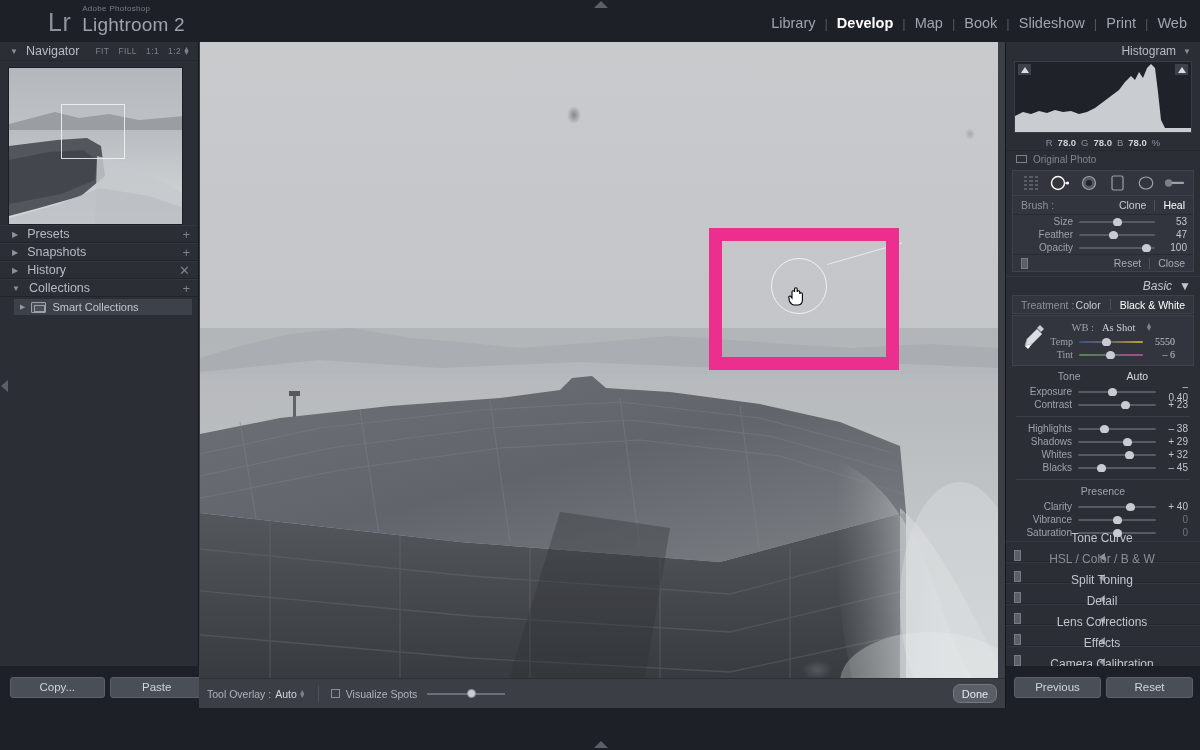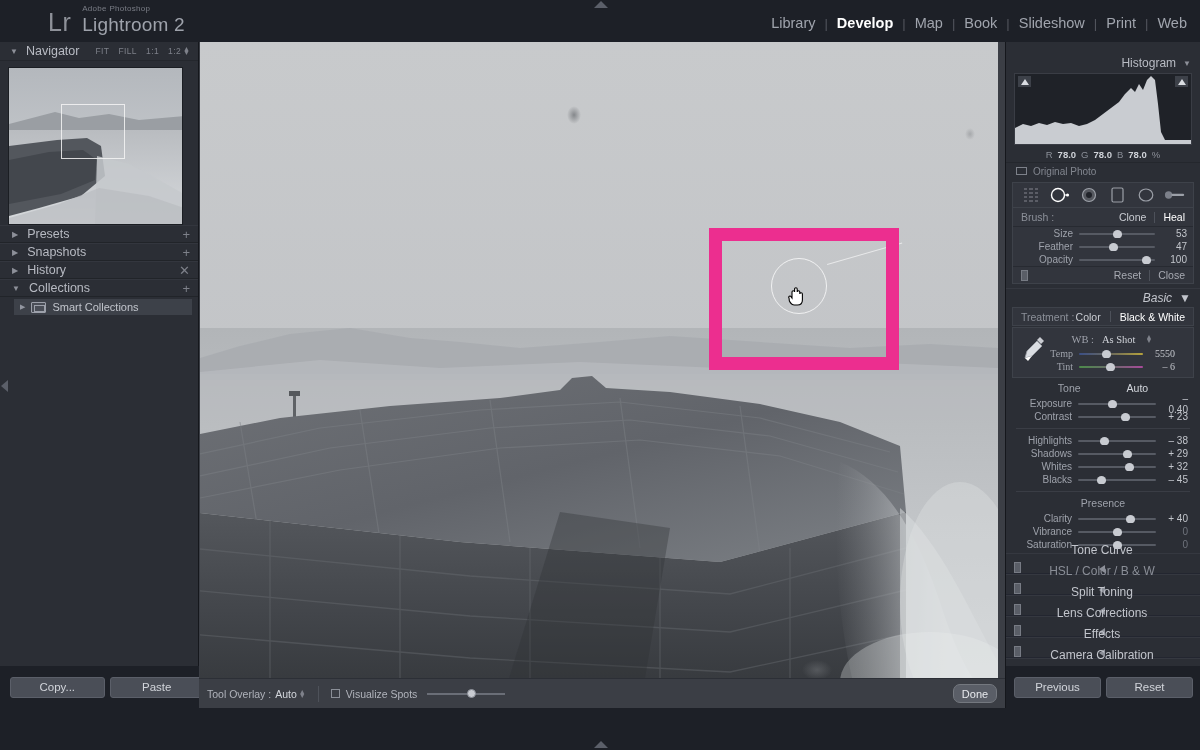--- a/index.html
+++ b/index.html
@@ -153,21 +153,21 @@
     font-size: 11px; display: flex; align-items: center; justify-content: center;
   }
 
   
   .right-panel {
     position: absolute; right: 0; top: 42px; width: 195px; height: 666px;
     background: #2b2e35; border-left: 1px solid #15171c; overflow: hidden;
   }
   .rp-head {
     height: 18px; display: flex; align-items: center; justify-content: flex-end;
-    padding-right: 9px; gap: 7px; color: #b9bcc4; font-size: 12px; margin-top: 12px;
+    padding-right: 9px; gap: 7px; color: #b9bcc4; font-size: 12px;
   }
   .rp-head .caret { font-size: 8px; color: #8d9099; }
 
   .hist-box {
     margin: 1px 8px 0 8px; height: 72px; background: #1f2228;
     border: 1px solid #3a3d45; position: relative; overflow: hidden;
   }
   .hist-clip { position: absolute; inset: 0; }
   .tri-badge {
     position: absolute; top: 2px; width: 13px; height: 11px; background: #3d4149;
@@ -756,20 +756,27 @@
         <div class="collapsed-wrap">
           <div class="collapsed">
             <span class="sw-chip sw"></span>
             <span class="">Split Toning</span>
             <span class="cl-caret"></span>
           </div>
         </div>
         <div class="collapsed-wrap">
           <div class="collapsed">
             <span class="sw-chip sw"></span>
+            <span class="">Detail</span>
+            <span class="cl-caret"></span>
+          </div>
+        </div>
+        <div class="collapsed-wrap">
+          <div class="collapsed">
+            <span class="sw-chip sw"></span>
             <span class="">Lens Corrections</span>
             <span class="cl-caret"></span>
           </div>
         </div>
         <div class="collapsed-wrap">
           <div class="collapsed">
             <span class="sw-chip sw"></span>
             <span class="">Effects</span>
             <span class="cl-caret"></span>
           </div>

